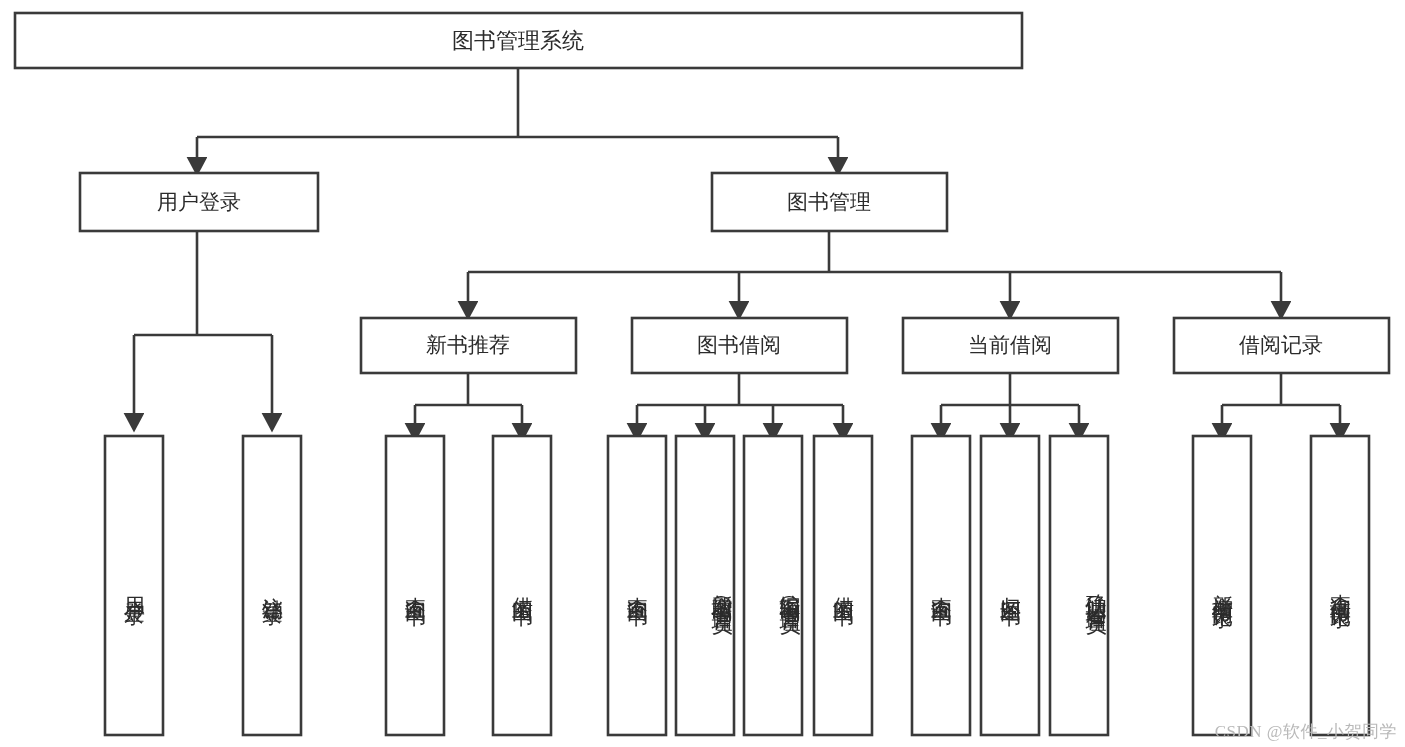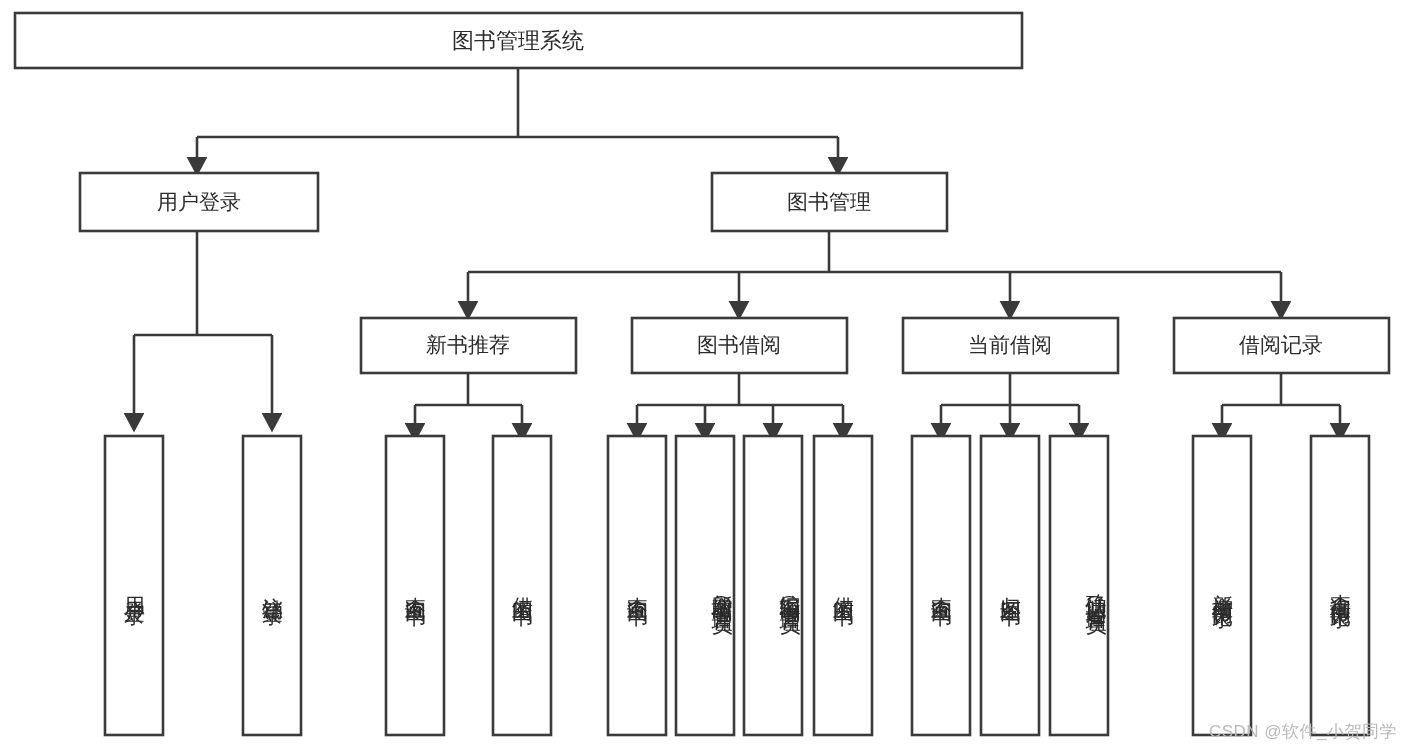--- a/index.html
+++ b/index.html
@@ -67,21 +67,21 @@
     line-height: 1.18;
     letter-spacing: 3px;
     color: #2b2b2b;
     white-space: nowrap;
     pointer-events: none;
   }
   .watermark {
     position: absolute;
     right: 8px;
     bottom: 4px;
-    font-family: Liberation Sans, sans-serif;
+    font-family: Liberation Serif, serif;
     font-size: 17px;
     color: #b9b9b9;
     letter-spacing: 0.5px;
     white-space: nowrap;
   }
 </style>
 </head>
 <body>
 
 <div id="diagram-root">

